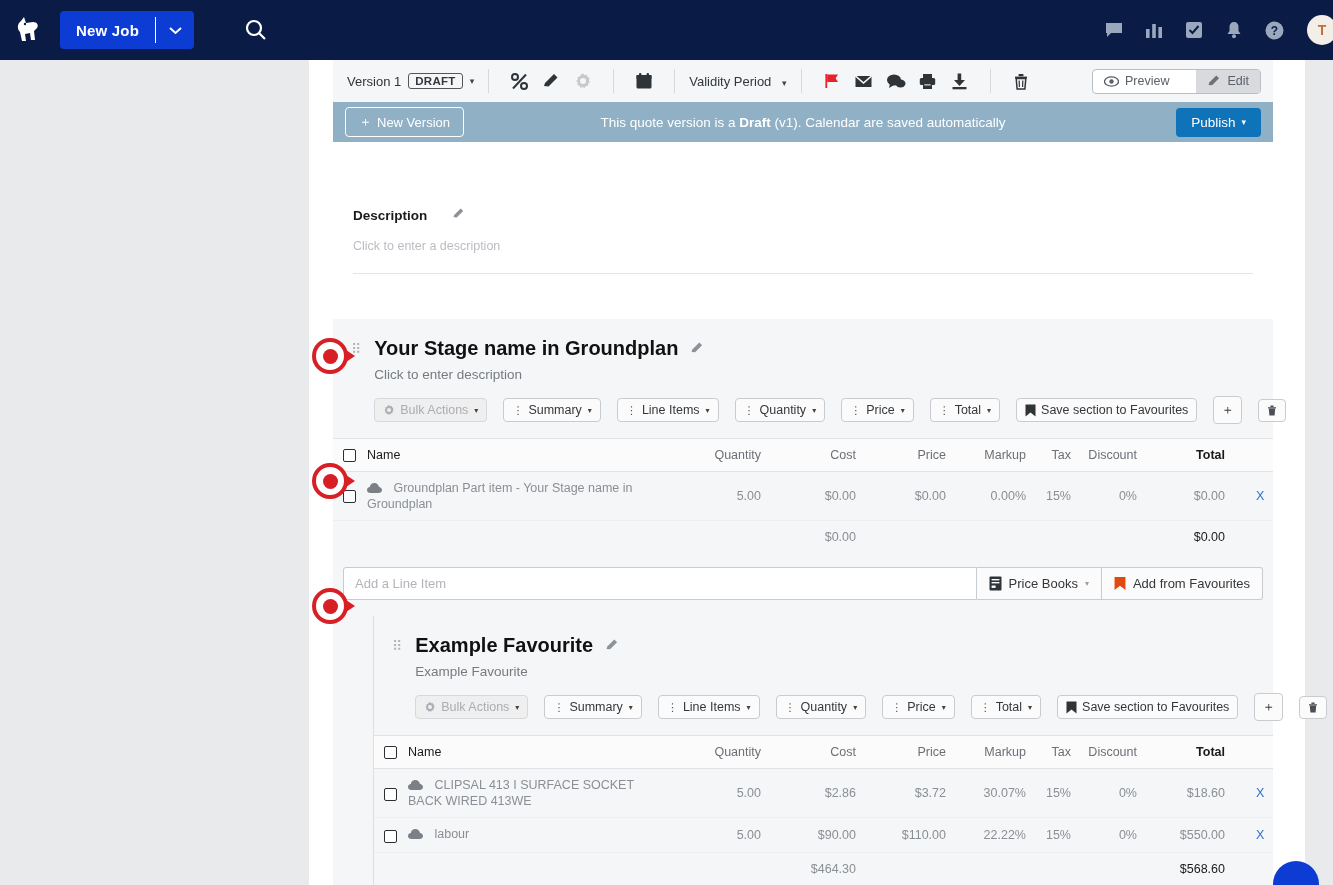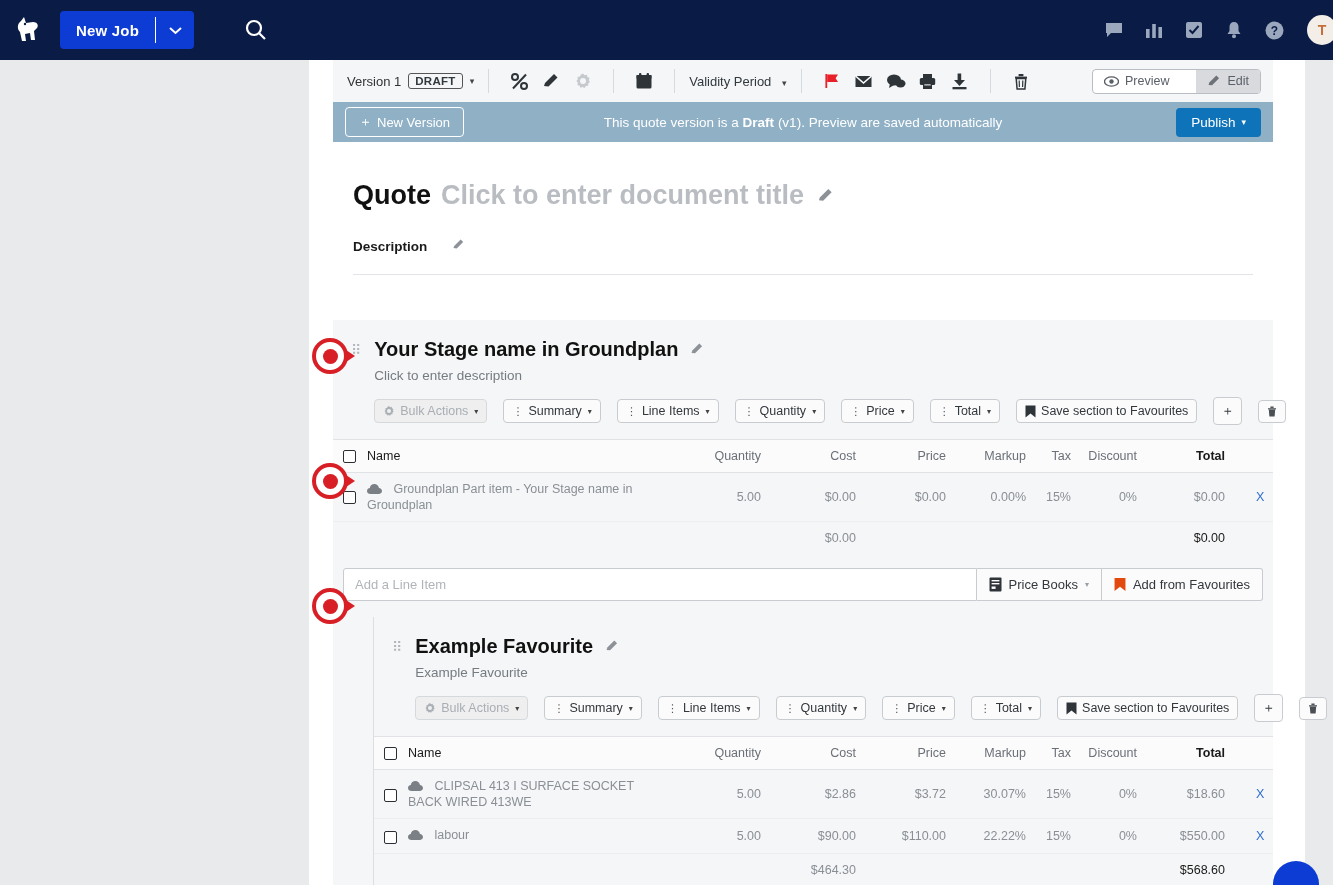--- a/index.html
+++ b/index.html
@@ -387,46 +387,38 @@
         </span>
       </span>
     </div>
 
     <div class="banner">
       <div class="newversion">
         <span>＋</span>
         <span>New Version</span>
       </div>
       <div class="banner-msg">
-        <span>This quote version is a </span><b>Draft</b><span> (v1). Preview are saved automatically</span>
+        <span>This quote version is a </span><b>Draft</b><span> (v1). Calendar are saved automatically</span>
       </div>
       <div class="publish">
         <span>Publish</span>
         <span style="font-size:9px;">▾</span>
       </div>
     </div>
 
     <div class="titlewrap">
-      <div class="quotetitle">
-        <span>Quote</span>
-        <span class="ph">Click to enter document title</span>
-        <span class="pencil-sm">
-          <svg width="17" height="17" viewBox="0 0 18 18">
-              <path d="M2 14 L3 11 L12 2 L15.5 5.5 L6.5 14.5 Z" fill="#8d9298"></path>
-            </svg>
-        </span>
-      </div>
       <div class="desc-label">
         <span>Description</span>
         <span>
           <svg width="13" height="13" viewBox="0 0 18 18">
               <path d="M2 14 L3 11 L12 2 L15.5 5.5 L6.5 14.5 Z" fill="#8d9298"></path>
             </svg>
         </span>
       </div>
+      <div class="desc-ph">Click to enter a description</div>
       <div class="hr"></div>
     </div>
 
     <div class="section">
       <div class="sec-head">
         <div class="grip">⠿</div>
         <div style="flex:1;">
           <div class="sec-title">
             <span>Your Stage name in Groundplan</span>
             <span style="margin-left:12px;">

